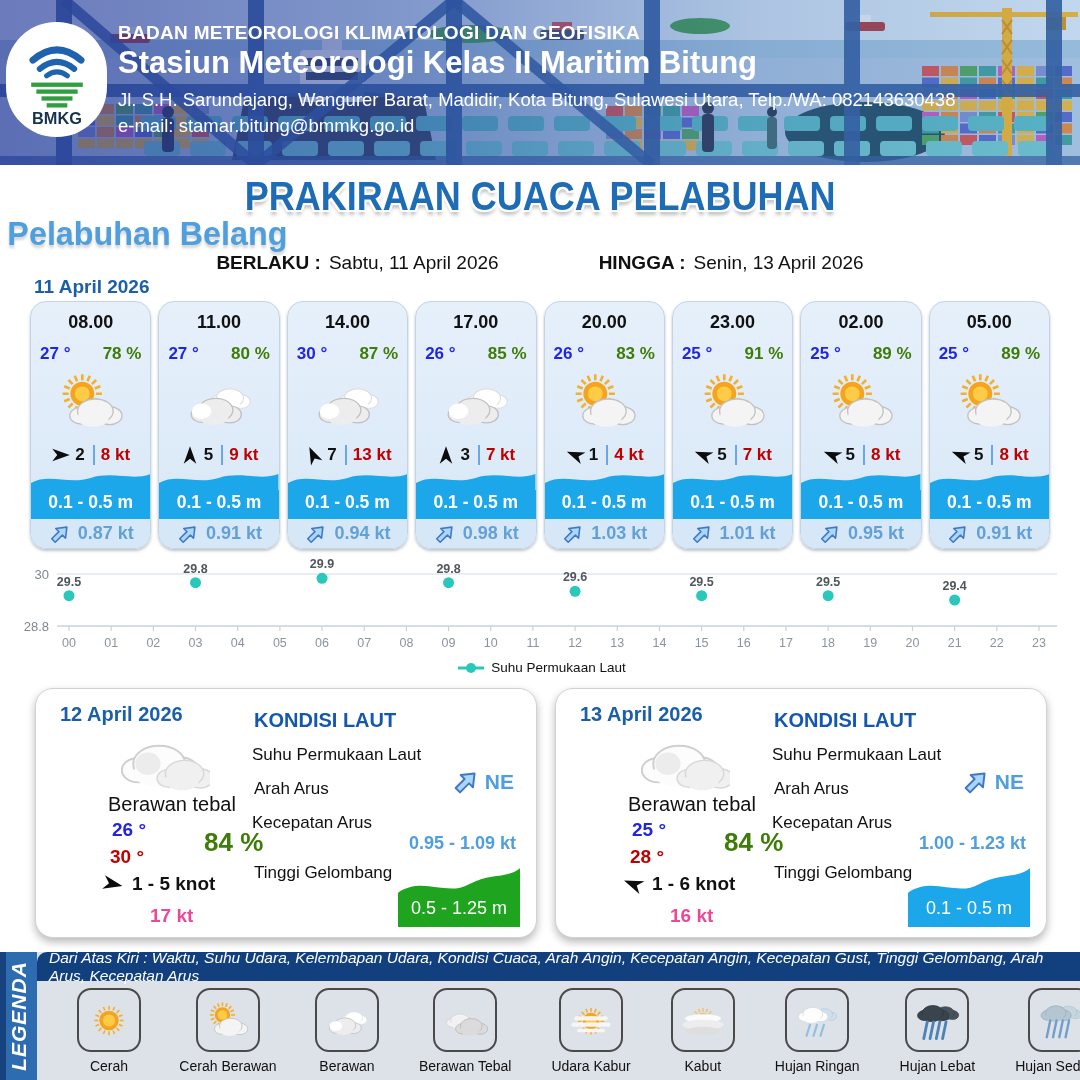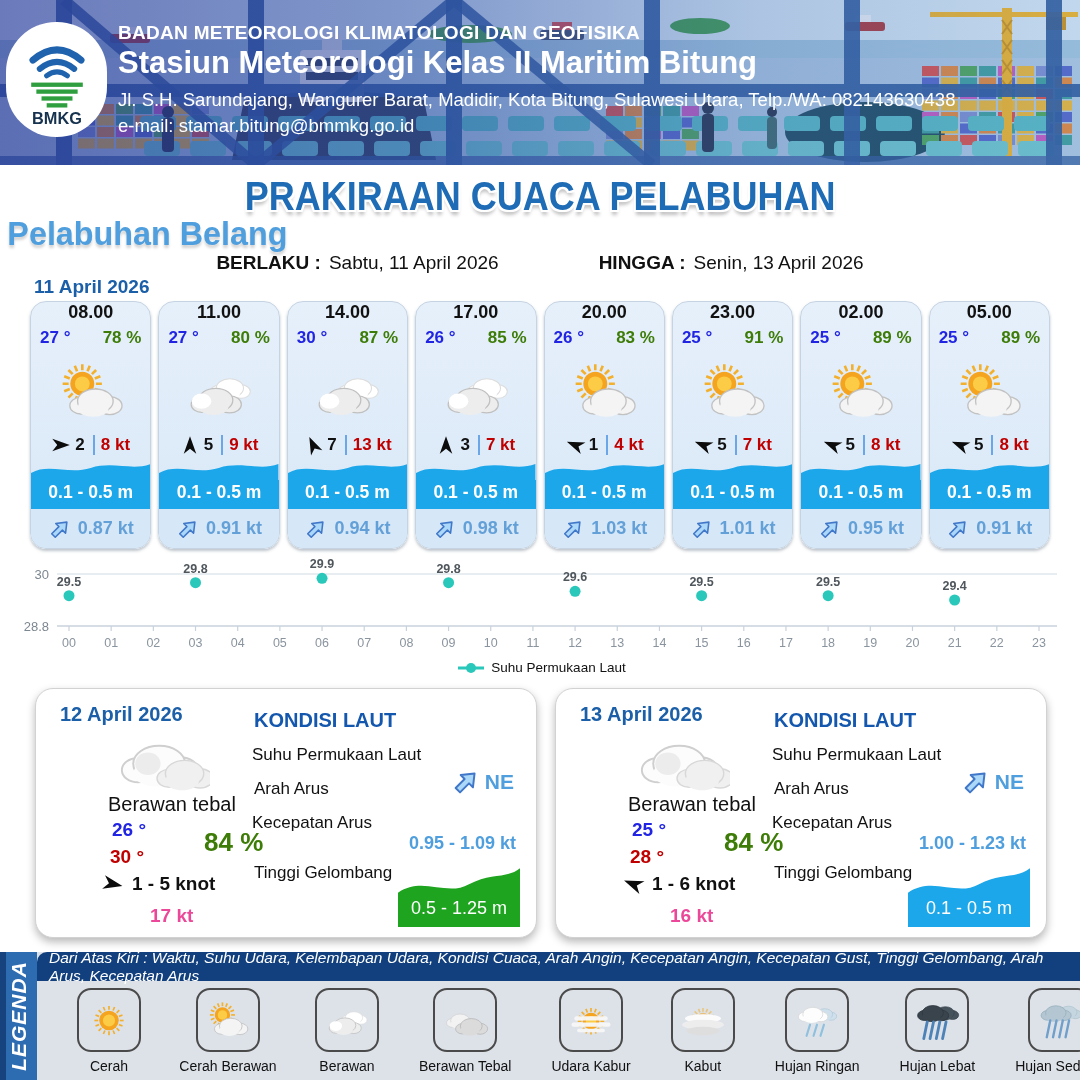--- a/index.html
+++ b/index.html
@@ -33,23 +33,23 @@
   .validity{position:absolute;left:0;right:0;top:252px;display:flex;justify-content:center;
       gap:100px;font-size:19px;}
   .validity b{margin-right:8px;}
   .fdate{position:absolute;left:34px;top:276px;font-size:19px;font-weight:bold;color:#1b5fa8;}
 
   
   #hourly-row{position:absolute;left:30px;right:30px;top:301px;height:248px;display:flex;gap:7px;}
   .hcard{flex:1;background:linear-gradient(180deg,#e6f0fb,#d8e7f6);border:1px solid #c6d3e2;
       border-radius:16px;box-shadow:0 2px 3px rgba(70,90,110,.35);display:flex;
       flex-direction:column;overflow:hidden;}
-  .h-time{text-align:center;font-weight:bold;font-size:18px;height:26px;}
+  .h-time{text-align:center;font-weight:bold;font-size:18px;padding-top:10px;height:26px;}
   .h-th{display:flex;justify-content:space-between;padding:0 9px;height:26px;
-      align-items:flex-start;font-size:17px;font-weight:bold;}
+      align-items:flex-end;font-size:17px;font-weight:bold;}
   .h-temp{color:#2125e3;}.h-hum{color:#3e7c08;}
   .h-icon{height:76px;display:flex;align-items:center;justify-content:center;}
   .h-wind{height:30px;display:flex;align-items:center;justify-content:center;gap:4px;
       font-size:17px;font-weight:bold;}
   .wind-arrow{display:inline-flex;width:20px;height:20px;}
   .h-gust{color:#c00000;border-left:2.5px solid #6aa6e8;padding-left:6px;margin-left:4px;}
   .h-wavecurve{display:block;width:100%;height:20px;}
   .h-wave{background:#1ba7ea;color:#fff;text-align:center;font-weight:bold;
       font-size:17.5px;height:29px;line-height:25px;}
   .h-cur{flex:1;background:#d6e8f8;display:flex;align-items:center;justify-content:center;

